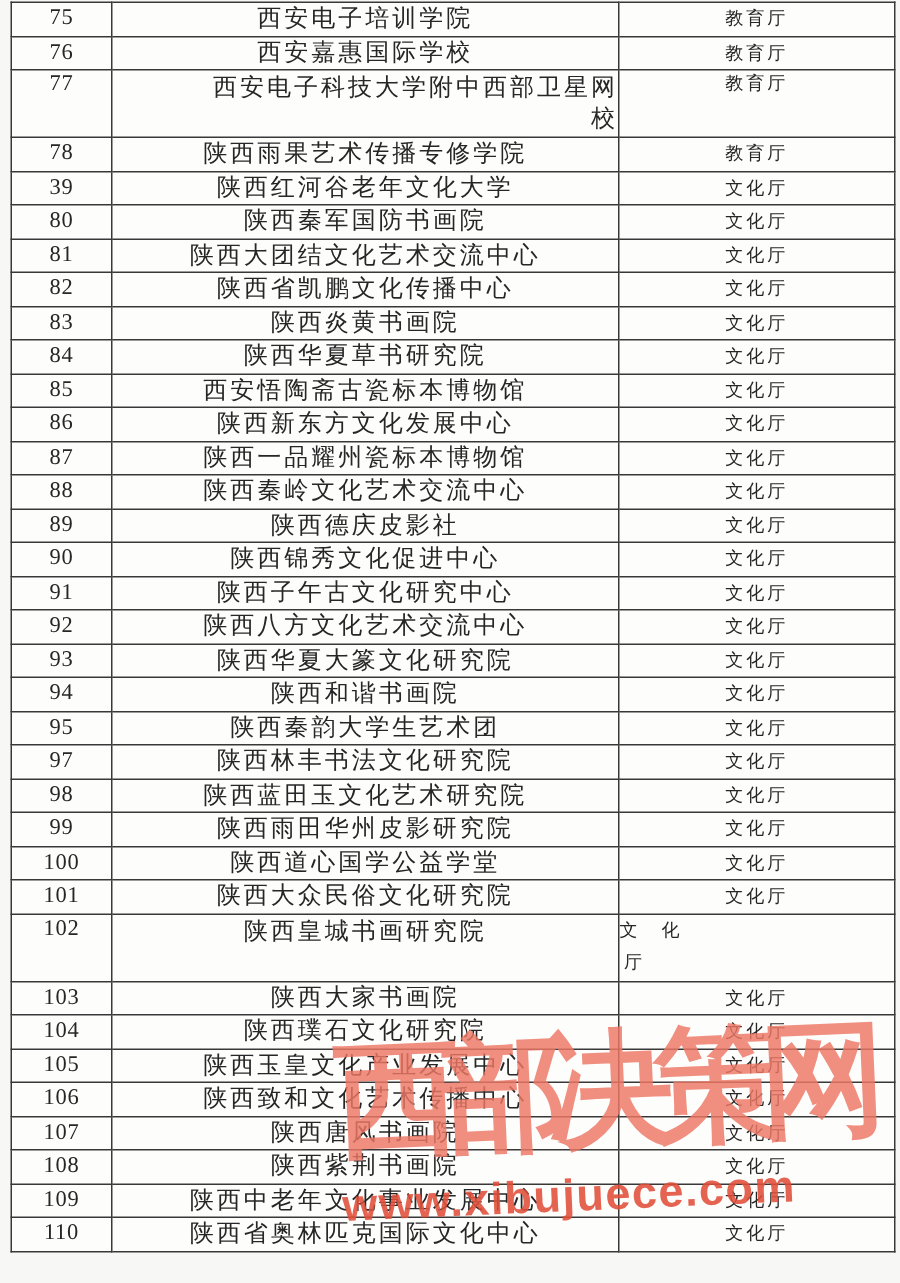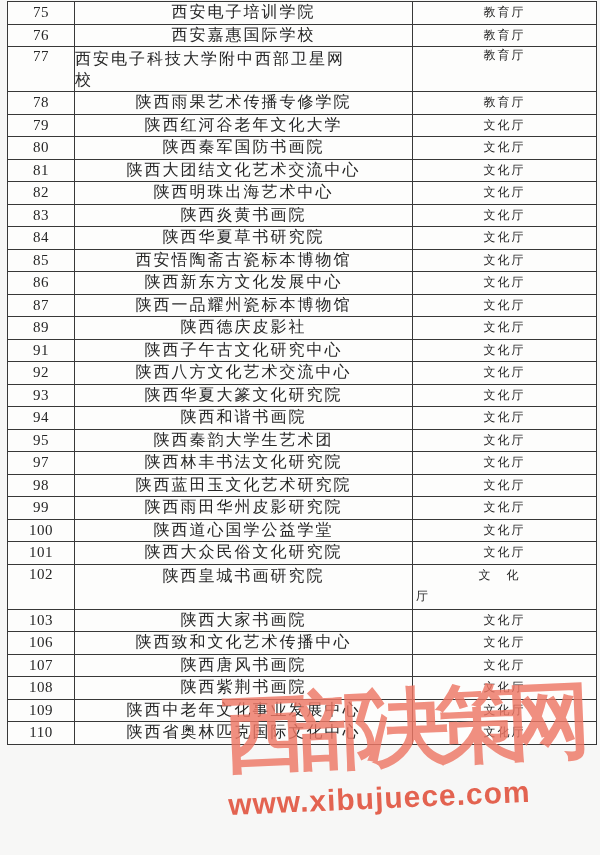--- a/index.html
+++ b/index.html
@@ -45,22 +45,22 @@
     letter-spacing:2px;
   }
   td.col-dept{
     width:183px;
     text-align:center;
     font-size:12px;
     letter-spacing:2px;
   }
   tr.tall td.col-no, tr.tall td.col-name{padding-top:1px;}
   .ln{line-height:21px;}
-  td.col-name .ln{text-align:left;}
-  td.col-dept .ln0{text-align:center;padding-right:10px;}
+  td.col-name .ln{text-align:right;}
+  td.col-dept .ln0{text-align:left;padding-right:10px;}
   td.col-dept .ln1{text-align:left;padding-left:3px;}
   .watermark{
     position:absolute;
     left:228px;top:686px;
     width:372px;height:160px;
     pointer-events:none;
     transform:rotate(-2.5deg);
     transform-origin:left bottom;
   }
   .wm-big{
@@ -109,37 +109,37 @@
             <div class="ln ln1">校</div>
           </td>
           <td class="col-dept">教育厅</td>
         </tr>
         <tr class="row">
           <td class="col-no">78</td>
           <td class="col-name">陕西雨果艺术传播专修学院</td>
           <td class="col-dept">教育厅</td>
         </tr>
         <tr class="row">
-          <td class="col-no">79</td>
+          <td class="col-no">39</td>
           <td class="col-name">陕西红河谷老年文化大学</td>
           <td class="col-dept">文化厅</td>
         </tr>
         <tr class="row">
           <td class="col-no">80</td>
           <td class="col-name">陕西秦军国防书画院</td>
           <td class="col-dept">文化厅</td>
         </tr>
         <tr class="row">
           <td class="col-no">81</td>
           <td class="col-name">陕西大团结文化艺术交流中心</td>
           <td class="col-dept">文化厅</td>
         </tr>
         <tr class="row">
           <td class="col-no">82</td>
-          <td class="col-name">陕西明珠出海艺术中心</td>
+          <td class="col-name">陕西省凯鹏文化传播中心</td>
           <td class="col-dept">文化厅</td>
         </tr>
         <tr class="row">
           <td class="col-no">83</td>
           <td class="col-name">陕西炎黄书画院</td>
           <td class="col-dept">文化厅</td>
         </tr>
         <tr class="row">
           <td class="col-no">84</td>
           <td class="col-name">陕西华夏草书研究院</td>
@@ -154,22 +154,32 @@
           <td class="col-no">86</td>
           <td class="col-name">陕西新东方文化发展中心</td>
           <td class="col-dept">文化厅</td>
         </tr>
         <tr class="row">
           <td class="col-no">87</td>
           <td class="col-name">陕西一品耀州瓷标本博物馆</td>
           <td class="col-dept">文化厅</td>
         </tr>
         <tr class="row">
+          <td class="col-no">88</td>
+          <td class="col-name">陕西秦岭文化艺术交流中心</td>
+          <td class="col-dept">文化厅</td>
+        </tr>
+        <tr class="row">
           <td class="col-no">89</td>
           <td class="col-name">陕西德庆皮影社</td>
+          <td class="col-dept">文化厅</td>
+        </tr>
+        <tr class="row">
+          <td class="col-no">90</td>
+          <td class="col-name">陕西锦秀文化促进中心</td>
           <td class="col-dept">文化厅</td>
         </tr>
         <tr class="row">
           <td class="col-no">91</td>
           <td class="col-name">陕西子午古文化研究中心</td>
           <td class="col-dept">文化厅</td>
         </tr>
         <tr class="row">
           <td class="col-no">92</td>
           <td class="col-name">陕西八方文化艺术交流中心</td>
@@ -222,20 +232,30 @@
             <div class="ln ln0">文　化</div>
             <div class="ln ln1">厅</div>
           </td>
         </tr>
         <tr class="row">
           <td class="col-no">103</td>
           <td class="col-name">陕西大家书画院</td>
           <td class="col-dept">文化厅</td>
         </tr>
         <tr class="row">
+          <td class="col-no">104</td>
+          <td class="col-name">陕西璞石文化研究院</td>
+          <td class="col-dept">文化厅</td>
+        </tr>
+        <tr class="row">
+          <td class="col-no">105</td>
+          <td class="col-name">陕西玉皇文化产业发展中心</td>
+          <td class="col-dept">文化厅</td>
+        </tr>
+        <tr class="row">
           <td class="col-no">106</td>
           <td class="col-name">陕西致和文化艺术传播中心</td>
           <td class="col-dept">文化厅</td>
         </tr>
         <tr class="row">
           <td class="col-no">107</td>
           <td class="col-name">陕西唐风书画院</td>
           <td class="col-dept">文化厅</td>
         </tr>
         <tr class="row">

